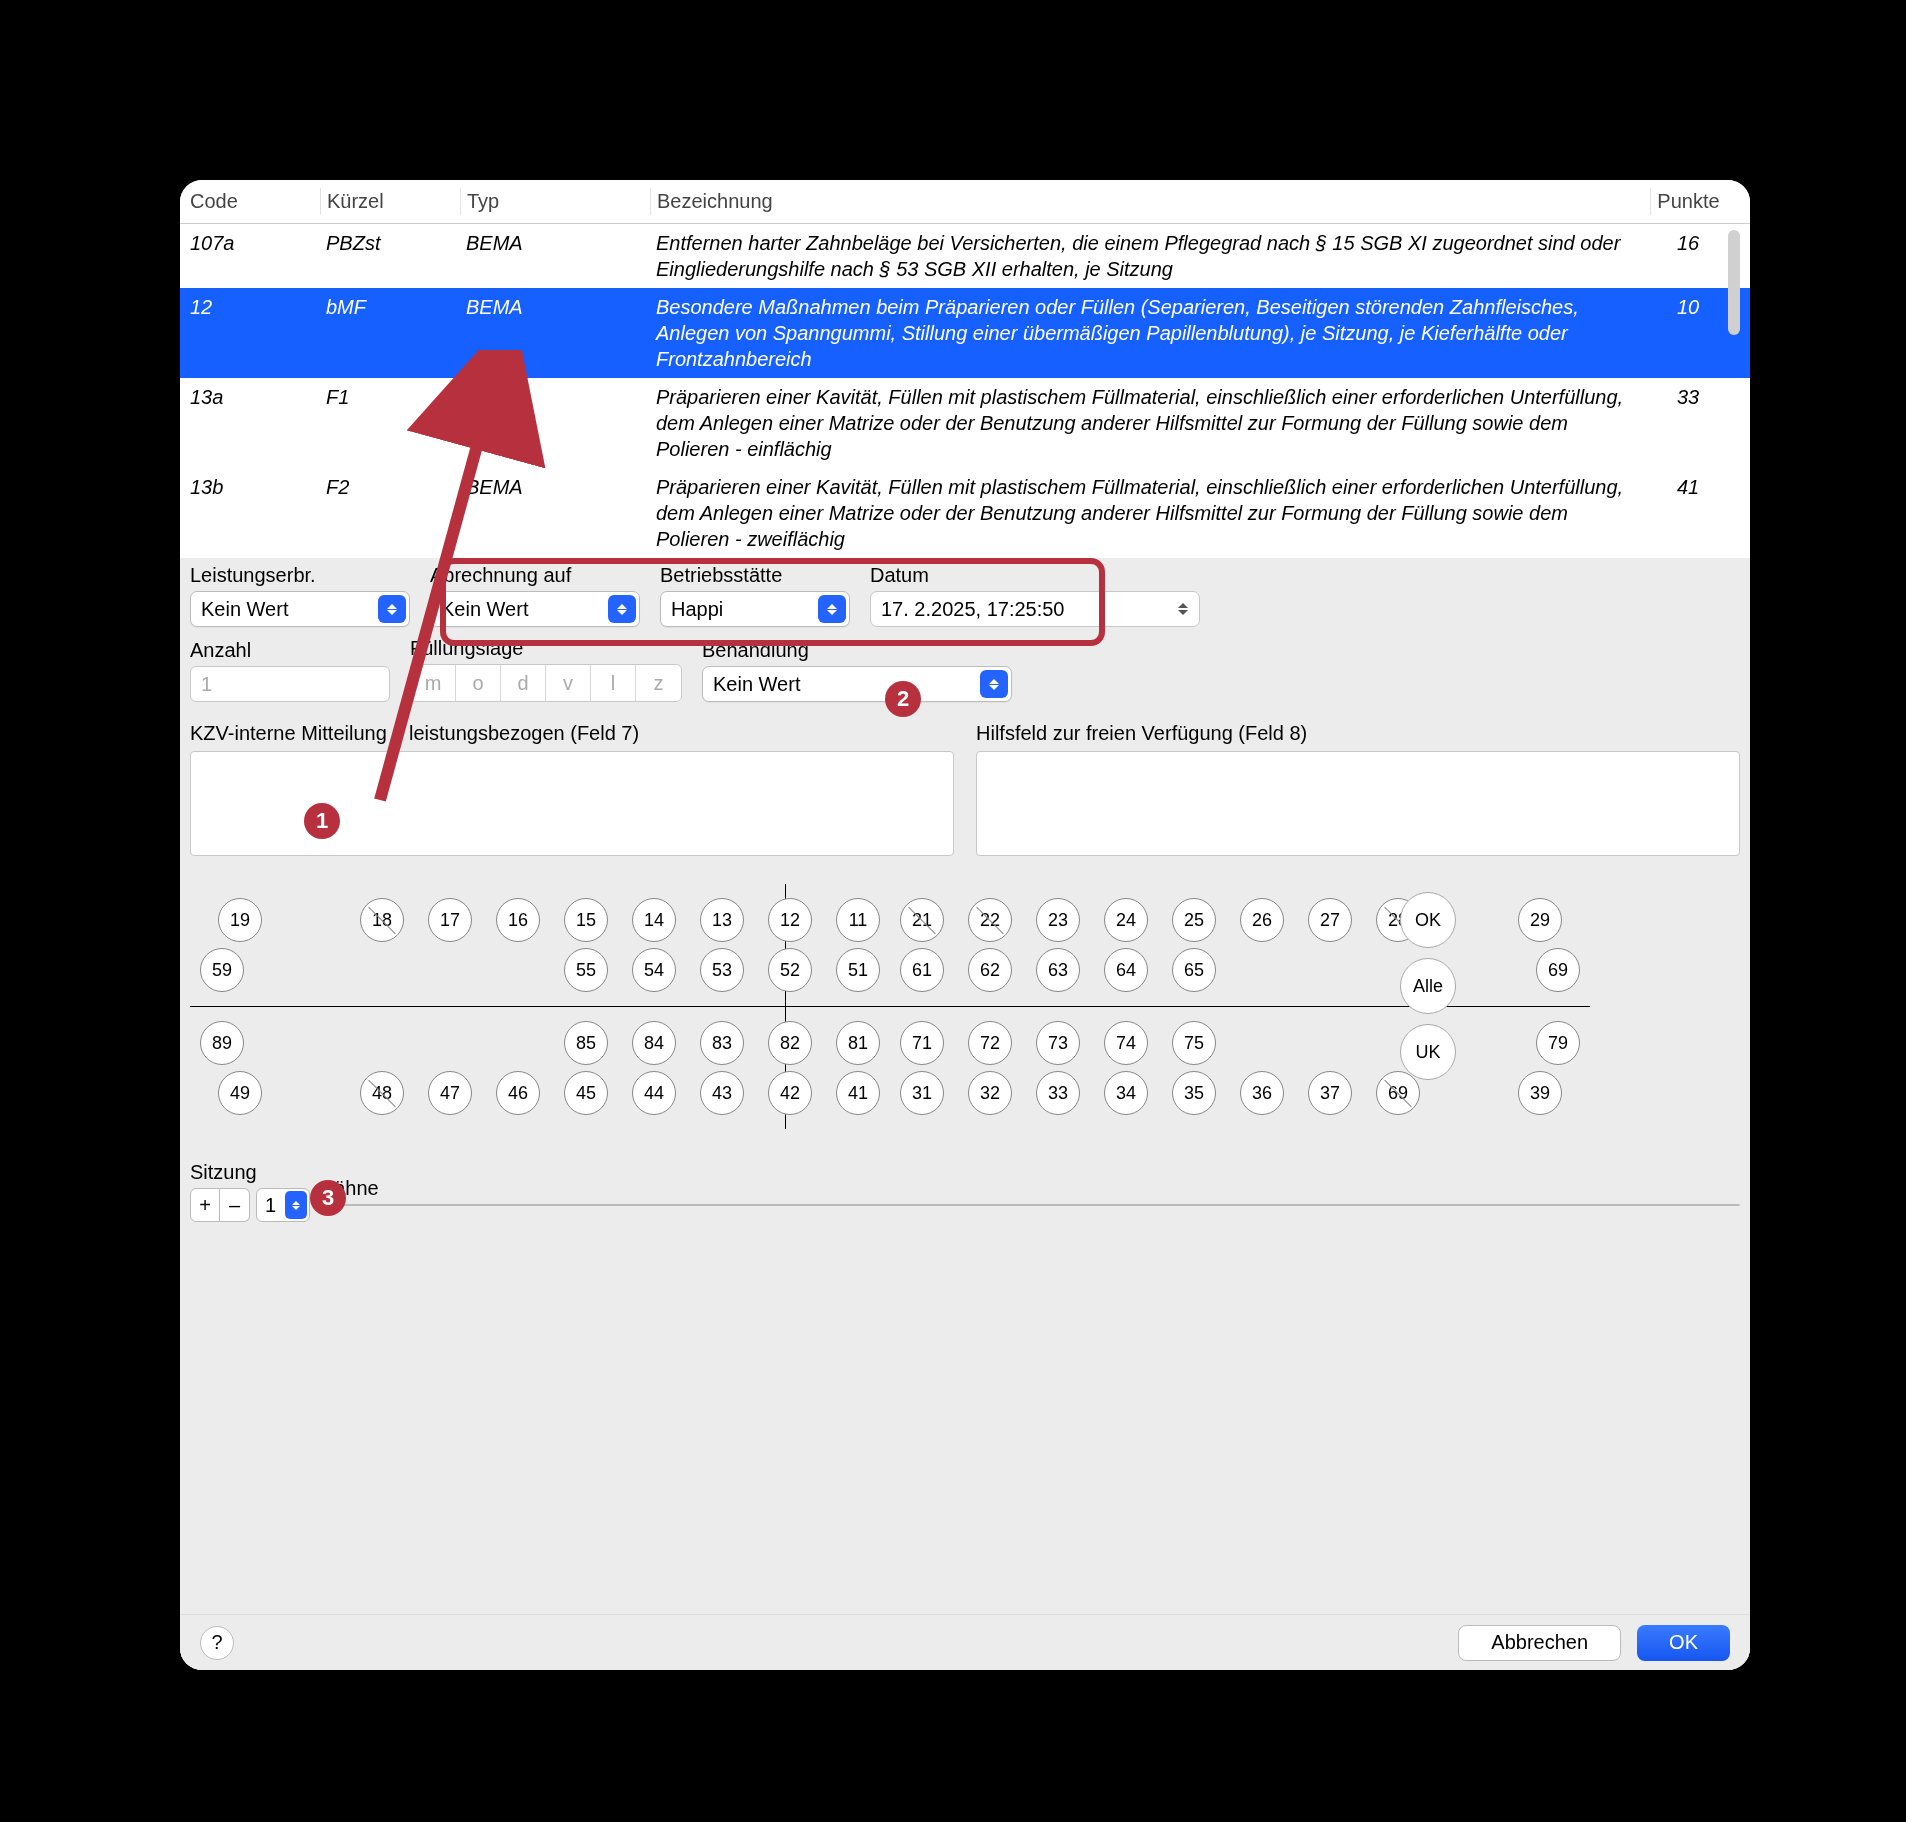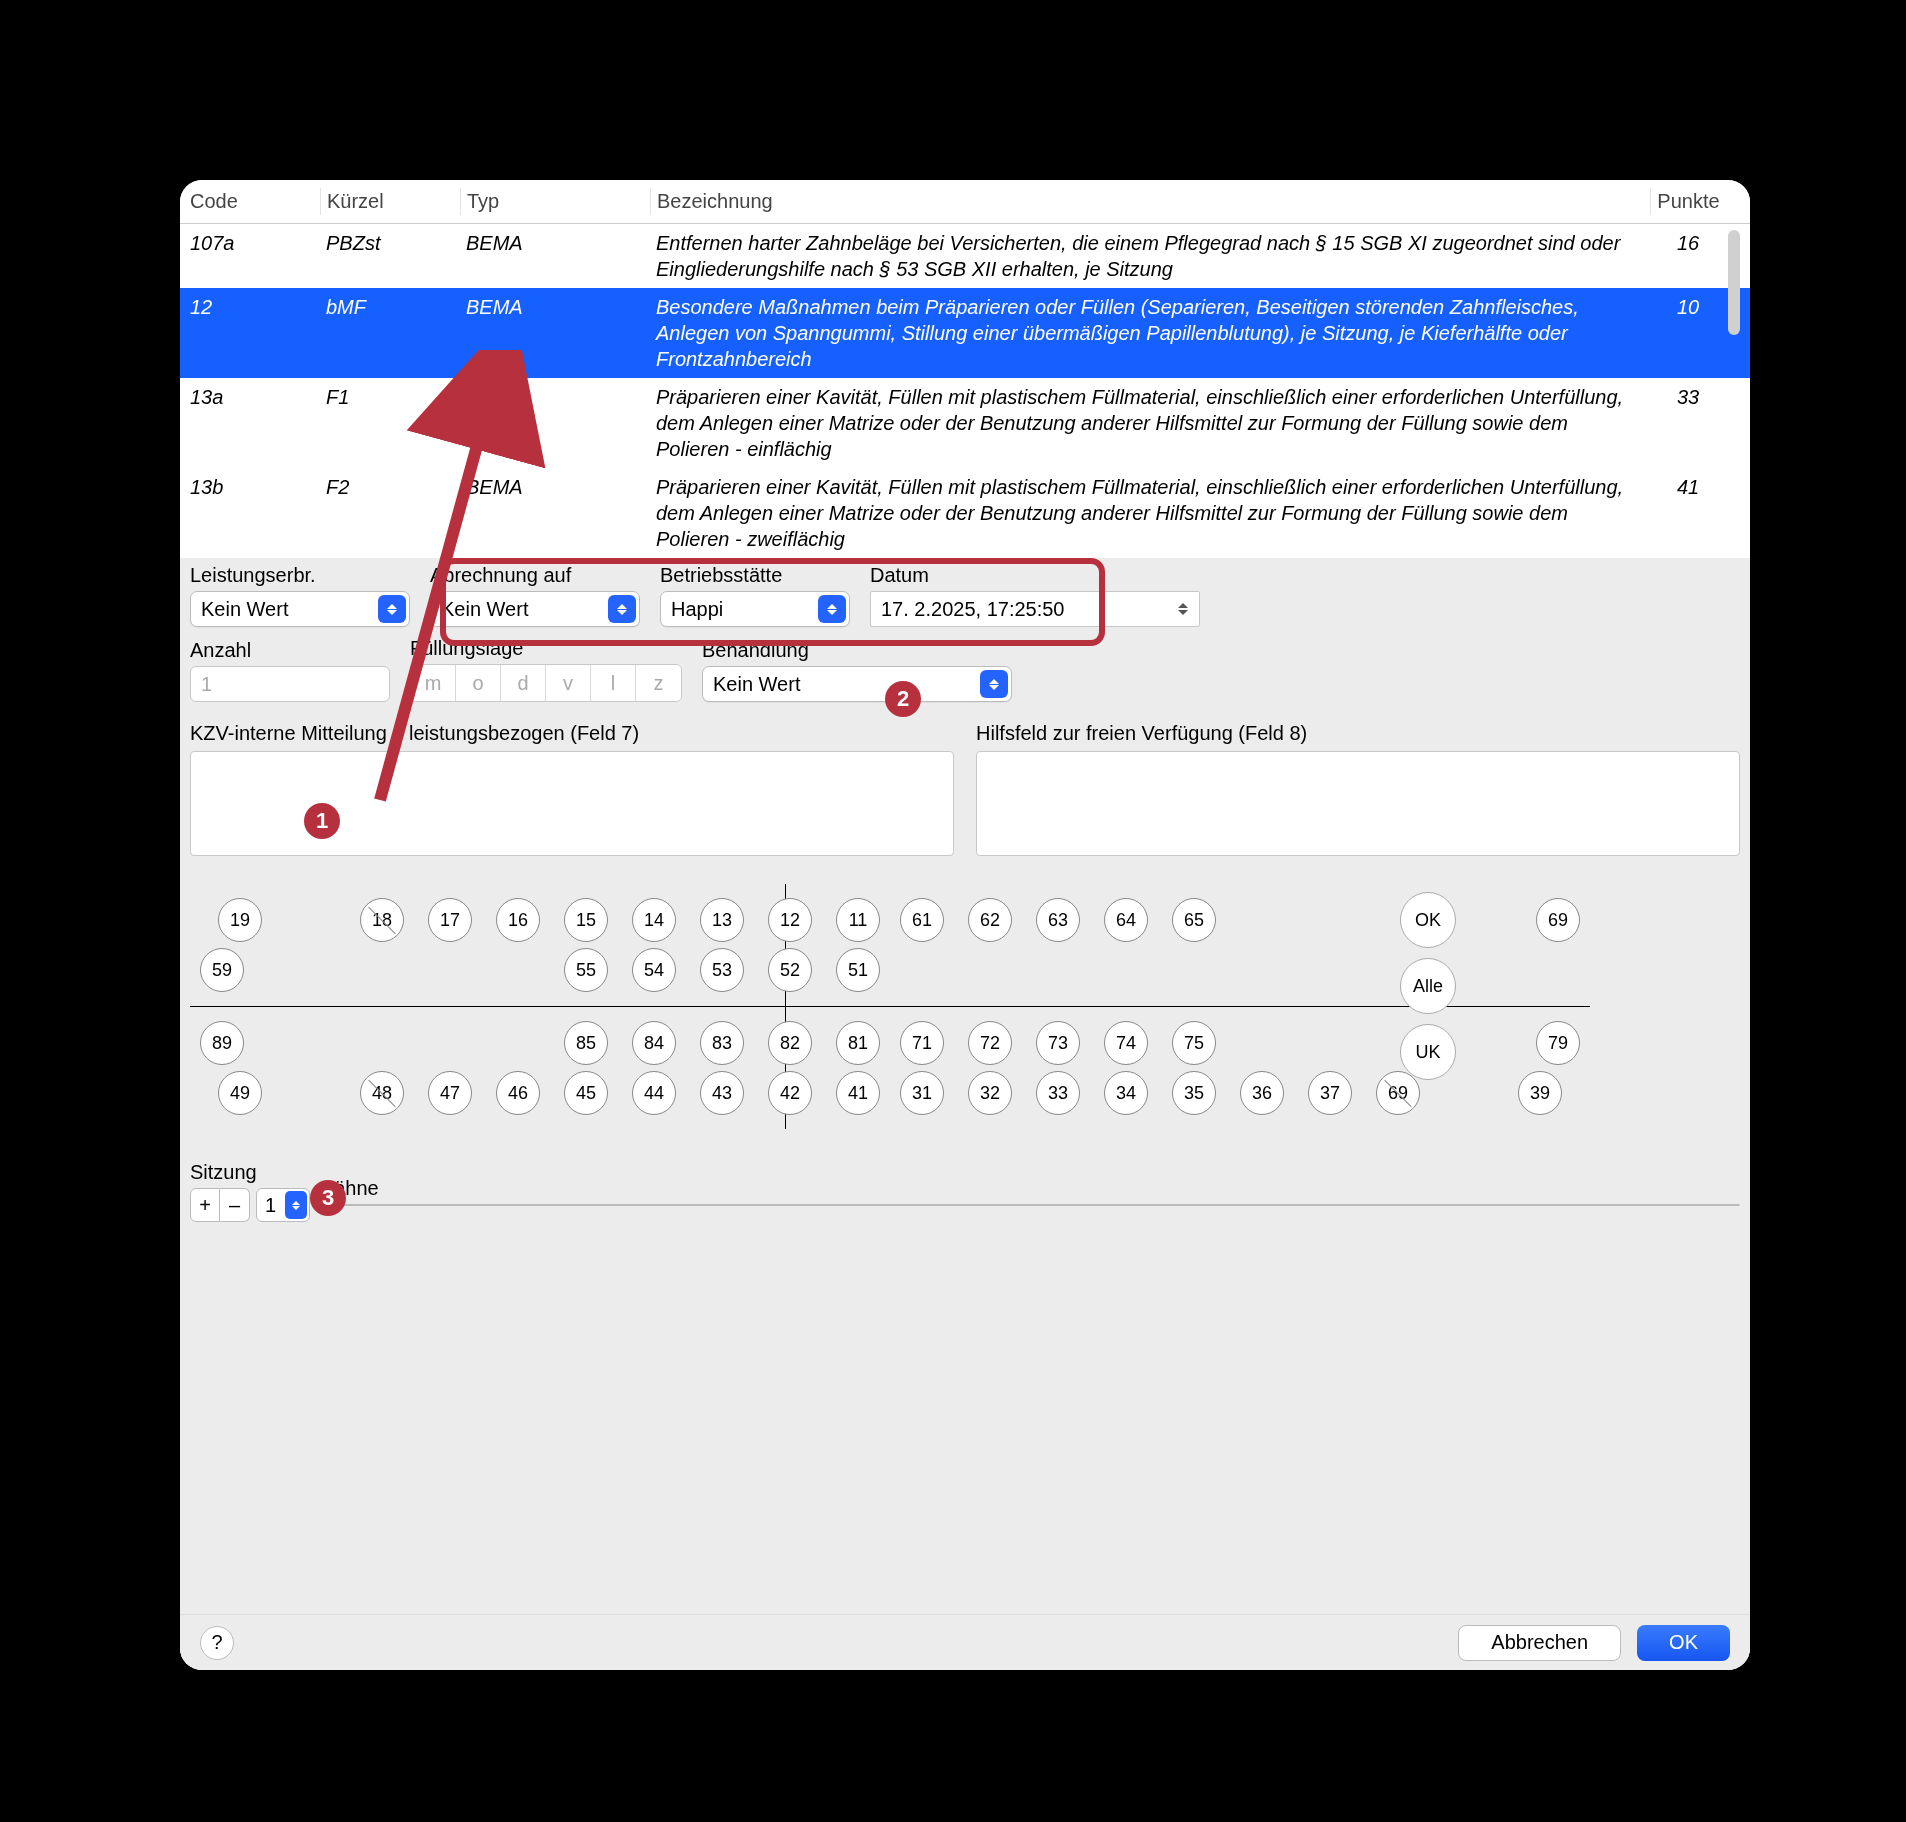--- a/index.html
+++ b/index.html
@@ -176,21 +176,21 @@
   }
   .seg button:last-child { border-right: none; }
 
   .textarea {
     background: #fff; border: 1px solid #c8c8c8;
     border-radius: 4px;
     height: 105px;
   }
 
   .datebox {
-    background:#fff; border:1px solid #c8c8c8; border-radius:2px;
+    background:#fff; border:1px solid #c8c8c8; border-radius:7px;
     height:36px; display:flex; align-items:center;
     padding:0 32px 0 10px; font-size:20px; width:330px;
     position:relative;
   }
   .datebox .chev {
     position:absolute; right:3px; top:3px; bottom:3px; width:26px;
     display:flex;flex-direction:column;align-items:center;justify-content:center;gap:2px;
   }
   .datebox .chev::before, .datebox .chev::after {
     content:""; width:0;height:0;
@@ -423,20 +423,32 @@
               <div class="gapcol"></div>
               <div class="tooth">55</div>
               <div class="tooth">54</div>
               <div class="tooth">53</div>
               <div class="tooth">52</div>
               <div class="tooth">51</div>
             </div>
           </div>
           <div class="quad q2">
             <div class="trow left">
+              <div class="tooth strike">21</div>
+              <div class="tooth strike">22</div>
+              <div class="tooth">23</div>
+              <div class="tooth">24</div>
+              <div class="tooth">25</div>
+              <div class="tooth">26</div>
+              <div class="tooth">27</div>
+              <div class="tooth strike">28</div>
+              <div class="gapcol"></div>
+              <div class="tooth">29</div>
+            </div>
+            <div class="trow left">
               <div class="tooth">61</div>
               <div class="tooth">62</div>
               <div class="tooth">63</div>
               <div class="tooth">64</div>
               <div class="tooth">65</div>
               <div class="gapcol"></div>
               <div class="gapcol"></div>
               <div class="gapcol"></div>
               <div class="gapcol"></div>
               <div class="tooth">69</div>

